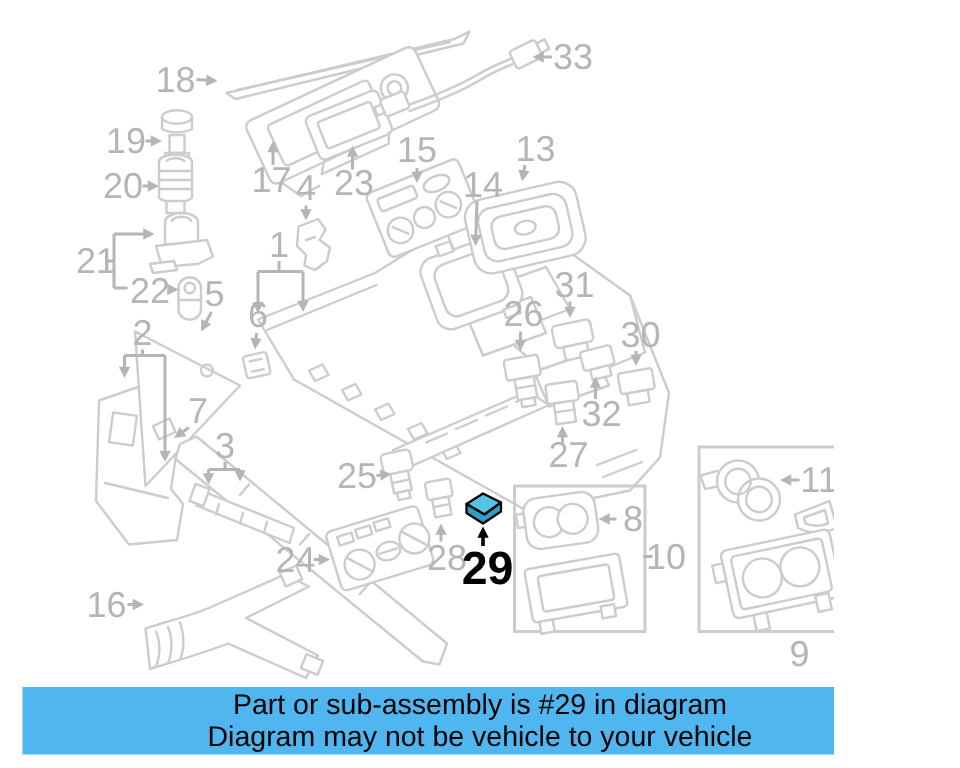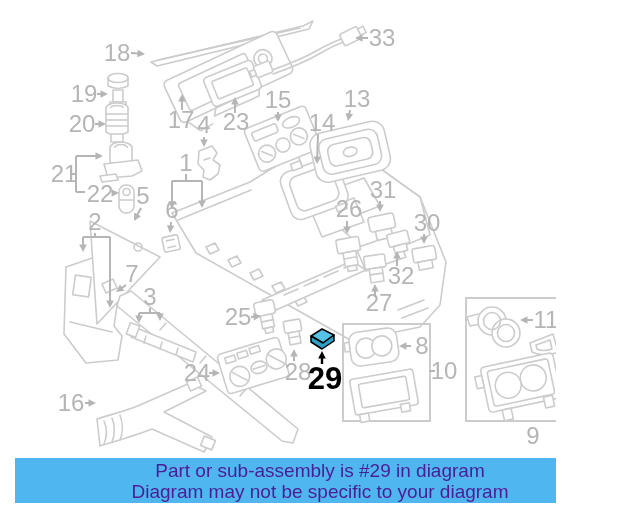--- a/index.html
+++ b/index.html
@@ -371,17 +371,17 @@
         <line x1="576" y1="348" x2="566.5" y2="348" stroke="#b5b5b5" stroke-width="2"></line>
         <polygon points="569.5,344.2 569.5,351.8 562,348" fill="#b5b5b5"></polygon>
         <text x="589" y="356" text-anchor="middle" font-size="24" fill="#b5b5b5">12</text>
         <text x="533" y="444" text-anchor="middle" font-size="24" fill="#b5b5b5">9</text>
         <line x1="85" y1="403" x2="91.5" y2="403" stroke="#b5b5b5" stroke-width="2"></line>
         <polygon points="88.5,406.8 88.5,399.2 96,403" fill="#b5b5b5"></polygon>
         <text x="71" y="411" text-anchor="middle" font-size="24" fill="#b5b5b5">16</text>
       </g>
   </svg>
 
-  <div class="banner" style="background: rgb(79, 182, 240); color: #4c1d95;">
+  <div class="banner" style="background: rgb(79, 182, 240); color: #000000;">
     <div>Part or sub-assembly is #29 in diagram</div>
-    <div>Diagram may not be specific to your diagram</div>
+    <div>Diagram may not be vehicle to your vehicle</div>
   </div>
 </div>
 
 </body></html>

